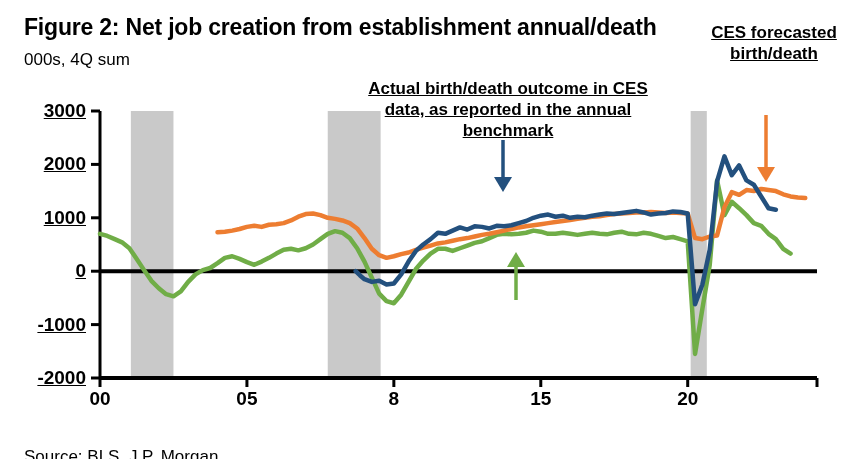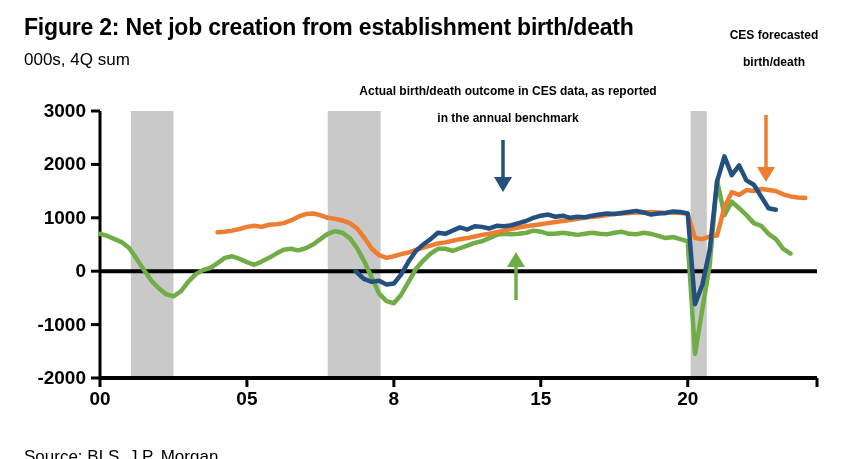--- a/index.html
+++ b/index.html
@@ -32,57 +32,59 @@
 
   .plot{position:absolute;left:0;top:0;width:852px;height:459px;}
 
   .ylabel{
     position:absolute;
     font-size:19px;font-weight:bold;
     text-align:right;
     width:74px;
     transform:translateY(-50%);
     white-space:nowrap;
+    text-decoration:underline;
   }
   .xlabel{
     position:absolute;
     font-size:19px;font-weight:bold;
     text-align:center;
     width:50px;
     transform:translateX(-50%);
     white-space:nowrap;
     top:388px;
   }
 
   .annot{
     position:absolute;
-    font-size:12px;font-weight:bold;
-    line-height:27px;
+    font-size:17px;font-weight:bold;
+    line-height:21px;
     text-align:center;
     white-space:nowrap;
+    text-decoration:underline;
   }
   .annot.a-ces{
     left:700px;top:22px;width:148px;text-align:center;
     white-space:normal;
   }
   .annot.a-actual{
     left:358px;top:78px;width:300px;
     white-space:normal;
   }
   .annot.a-bed{
     left:405px;top:306px;width:290px;
     white-space:normal;
   }
 </style>
 </head>
 <body>
 
 <div id="figure">
 
-  <div class="title">Figure 2: Net job creation from establishment birth/death</div>
+  <div class="title">Figure 2: Net job creation from establishment annual/death</div>
   <div class="subtitle">000s, 4Q sum</div>
 
   <svg class="plot" id="chart-svg" width="852" height="459" viewBox="0 0 852 459">
       <rect x="130.85450819671985" y="111" width="42.60860655737824" height="267" fill="#C9C9C9"></rect>
       <rect x="327.73565573770406" y="111" width="52.893442622949294" height="267" fill="#C9C9C9"></rect>
       <rect x="690.6434426229459" y="111" width="16.161885245906888" height="267" fill="#C9C9C9"></rect>
       <line x1="100" y1="111" x2="100" y2="378" stroke="#000000" stroke-width="3"></line>
       <line x1="91" y1="378" x2="100" y2="378" stroke="#000000" stroke-width="3"></line>
       <line x1="91" y1="324.6" x2="100" y2="324.6" stroke="#000000" stroke-width="3"></line>
       <line x1="91" y1="271.2" x2="100" y2="271.2" stroke="#000000" stroke-width="3"></line>

